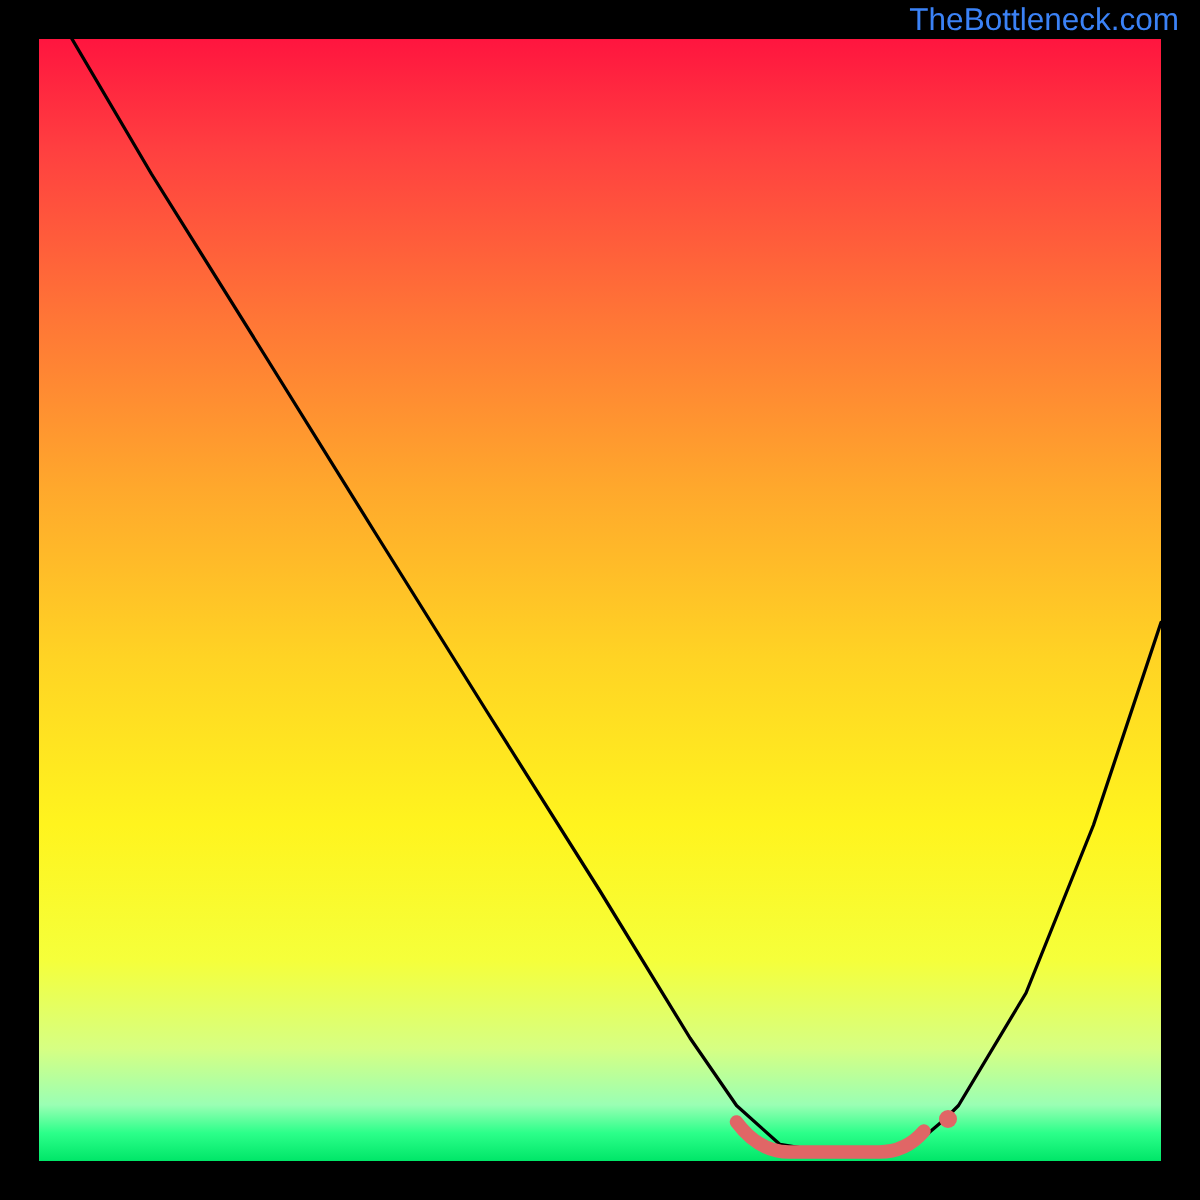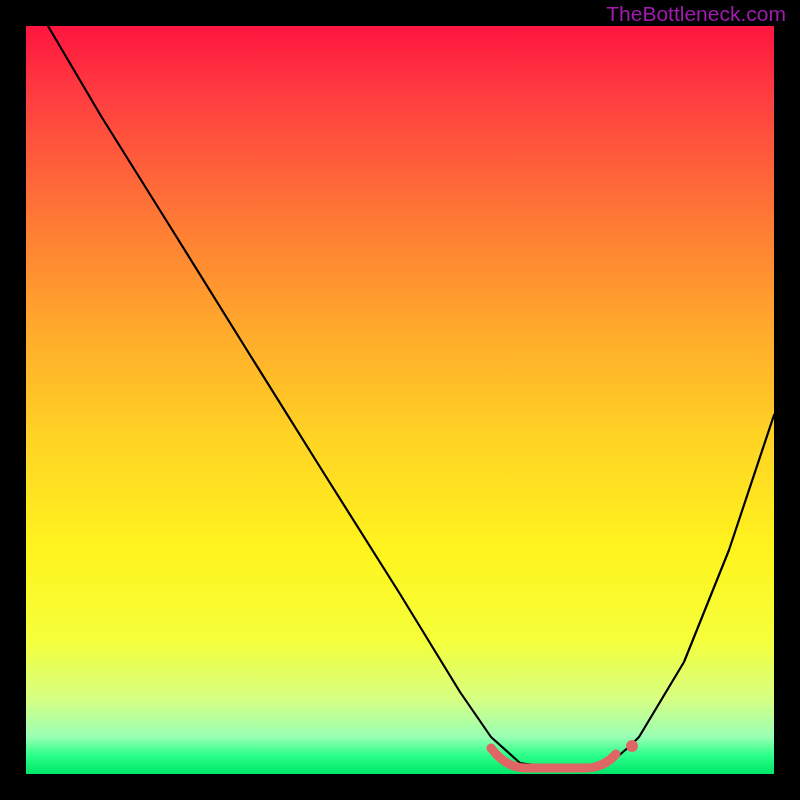--- a/index.html
+++ b/index.html
@@ -72,21 +72,21 @@
   }
   .marker-dot {
     fill: #e06666;
   }
   .watermark {
     position: absolute;
     top: 2px;
     right: 14px;
     font-family: Arial, Helvetica, sans-serif;
     font-size: 21px;
-    color: #a21caf;
+    color: #3b82f6;
     letter-spacing: 0px;
   }
 </style>
 </head>
 <body>
 
 <div class="frame">
   <div class="plot-area">
     <div class="gradient-bg"></div>
 

